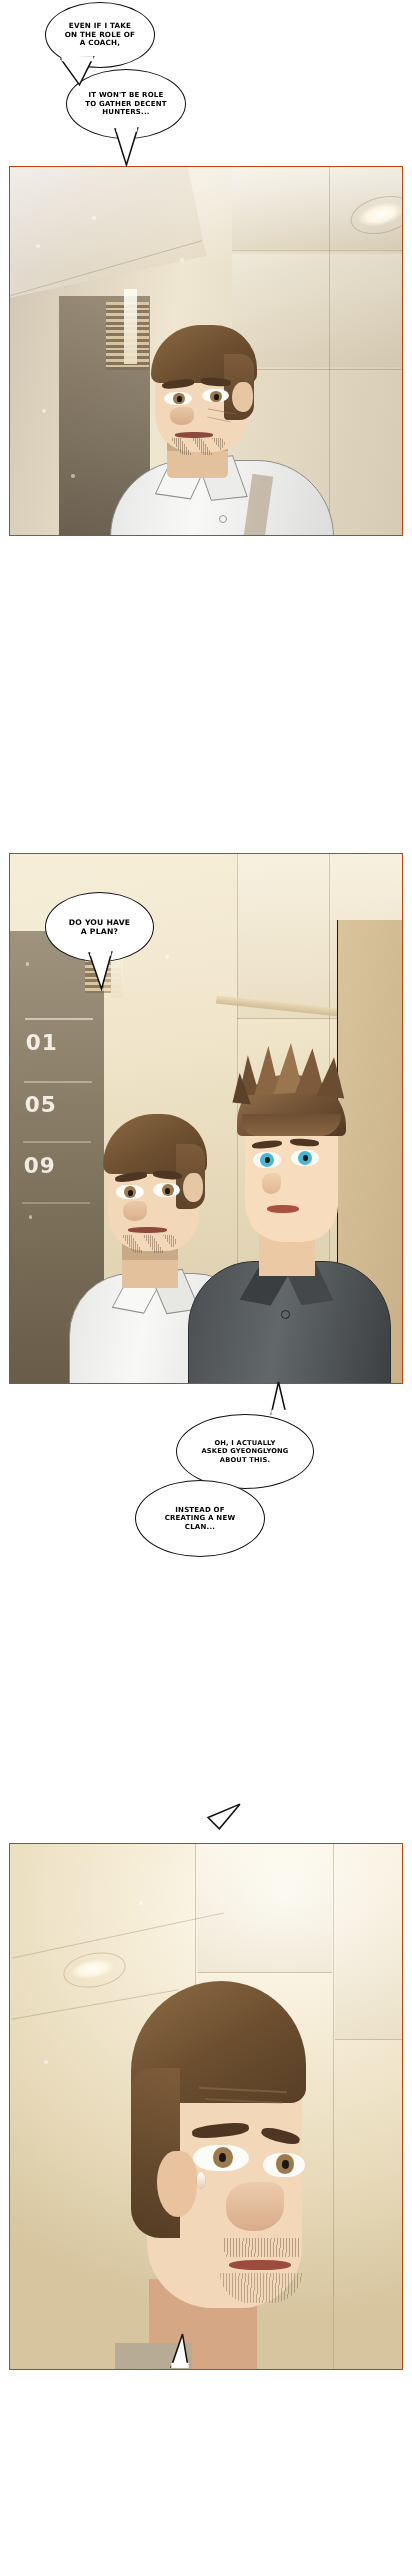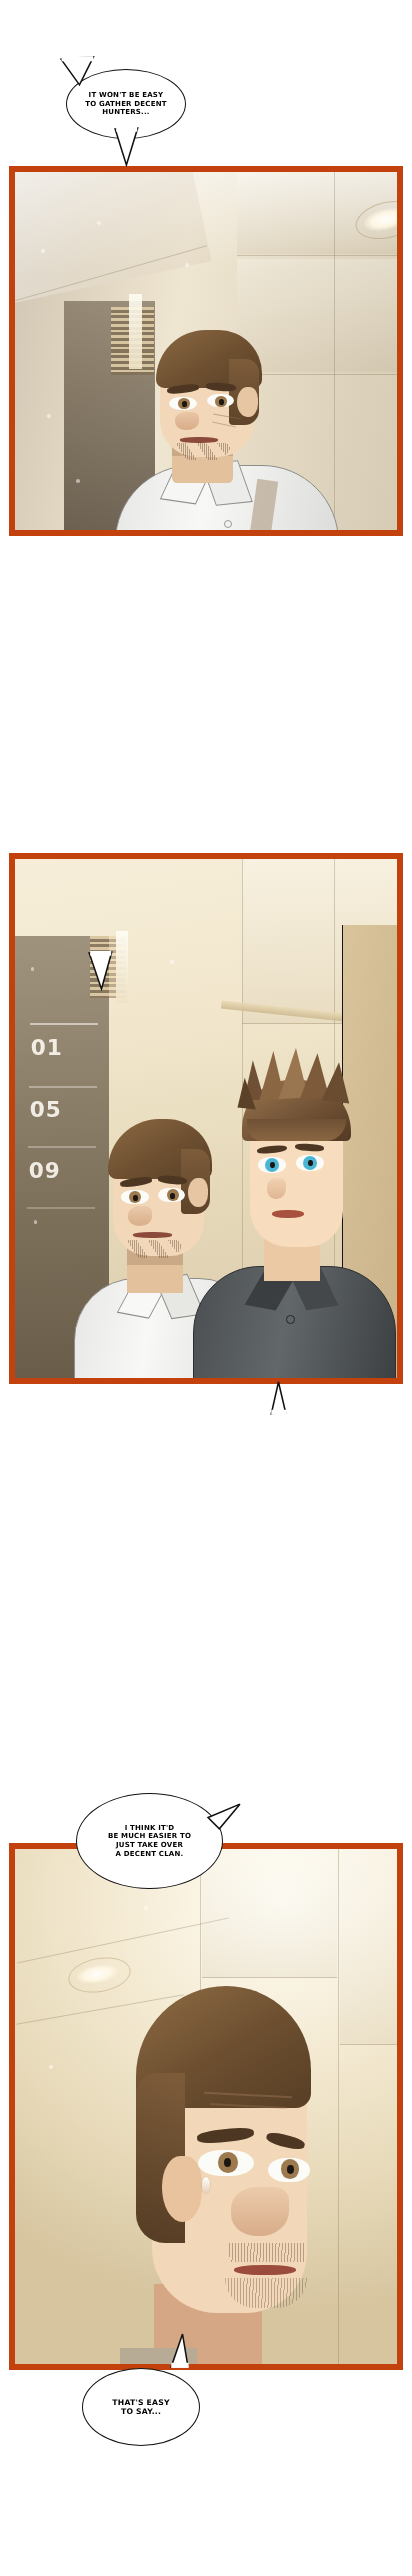--- a/index.html
+++ b/index.html
@@ -16,21 +16,21 @@
     height: 3254px;
     margin: 0 auto;
     background: #ffffff;
     overflow: hidden;
   }
 
   
   .panel {
     position: absolute;
     overflow: hidden;
-    border: 6px solid #c2410c;
+    border: 1px solid #c2410c;
     box-sizing: border-box;
     background: #0f766e;
   }
 
   
   .bubble {
     position: absolute;
     background: #ffffff;
     border: 1.5px solid #111111;
     border-radius: 50%;
@@ -133,27 +133,32 @@
   .iris-blue  { position:absolute; background:#49b7d4; border-radius:50%; }
   .pupil { position:absolute; background:#1d1713; border-radius:50%; }
   .mouth { position:absolute; background:#8c4a3c; border-radius:45%; }
   .shade { position:absolute; background:rgba(120,90,60,.22); }
 </style>
 </head>
 <body>
 
 <div id="page">
 
+  <div class="bubble" style="left:45px; top:2.1px; width:110px; height:66px;">
+    <div class="txt" style="font-size:7.2px;">EVEN IF I TAKE
+ON THE ROLE OF
+A COACH,</div>
+  </div>
   <svg class="tail" style="left:60px; top:56px; width:41px; height:31px;" viewBox="0 0 80 60" width="41" height="31">
     <polygon points="2,6 66,0 38,56" fill="#ffffff" stroke="#111111" stroke-width="3"></polygon>
     <rect x="3" y="0" width="62" height="10" fill="#ffffff"></rect>
   </svg>
 
   <div class="bubble" style="left:66px; top:69px; width:120px; height:70px;">
-    <div class="txt" style="font-size:7px;">IT WON'T BE EASY
+    <div class="txt" style="font-size:7px;">IT WON'T BE ROLE
 TO GATHER DECENT
 HUNTERS...</div>
   </div>
   <svg class="tail" style="left:114px; top:127px; width:31px; height:40px;" viewBox="0 0 60 78" width="31" height="40">
     <polygon points="2,4 46,2 24,74" fill="#ffffff" stroke="#111111" stroke-width="3"></polygon>
     <rect x="4" y="0" width="41" height="9" fill="#ffffff"></rect>
   </svg>
 
   <div class="panel" style="left:9.3px; top:166px; width:394px; height:370px;">
     <div class="bg-corridor"></div>
@@ -220,20 +225,24 @@
       <div class="mouth" style="left:78px; top:127px; width:38px; height:5.7px;"></div>
       <div style="position:absolute;left:73px;top:133px;width:56px;height:16.5px;
                   background:repeating-linear-gradient(92deg,rgba(90,70,52,.42) 0 0.5px,rgba(0,0,0,0) 0.5px 2.1px);
                   border-radius:0 0 20.6px 20.6px;"></div>
 
       <div style="position:absolute;left:111px;top:106px;width:28px;height:1px;background:rgba(150,110,80,.5);transform:rotate(10deg);"></div>
       <div style="position:absolute;left:110px;top:114px;width:24px;height:1px;background:rgba(150,110,80,.4);transform:rotate(12deg);"></div>
     </div>
   </div>
 
+  <div class="bubble" style="left:45px; top:892px; width:109px; height:70px;">
+    <div class="txt" style="font-size:7.7px;">DO YOU HAVE
+A PLAN?</div>
+  </div>
   <svg class="tail" style="left:87px; top:951px; width:31px; height:40px;" viewBox="0 0 60 78" width="31" height="40">
     <polygon points="4,4 48,2 28,74" fill="#ffffff" stroke="#111111" stroke-width="3"></polygon>
     <rect x="6" y="0" width="41" height="9" fill="#ffffff"></rect>
   </svg>
 
   <div class="panel" style="left:9.3px; top:853px; width:394px; height:531px;">
     <div class="bg-corridor2"></div>
 
     <div class="wallband" style="left:227px; top:0; width:167px; height:165px;"></div>
     <div class="wallline" style="left:227px; top:0; width:1px; height:531px;"></div>
@@ -331,28 +340,32 @@
       <div style="position:absolute;left:47px;top:170px;width:18.5px;height:20.6px;
                   background:linear-gradient(180deg,rgba(210,160,118,.18),rgba(190,130,90,.42));border-radius:46% 30% 50% 46%;"></div>
       <div class="mouth" style="left:52px; top:202px; width:32px; height:8.2px; background:#a8513f;"></div>
     </div>
   </div>
 
   <svg class="tail" style="left:262px; top:1381px; width:34px; height:36px;" viewBox="0 0 66 70" width="34" height="36">
     <polygon points="18,64 46,62 32,2" fill="#ffffff" stroke="#111111" stroke-width="3"></polygon>
     <rect x="18" y="56" width="30" height="10" fill="#ffffff"></rect>
   </svg>
-
-
-  <div class="bubble" style="left:76px; top:1793px; width:147px; height:96px;">
-    <div class="txt" style="font-size:7px;">I THINK IT'D
-BE MUCH EASIER TO
-JUST TAKE OVER
-A DECENT CLAN.</div>
-  </div>
+  <div class="bubble" style="left:176px; top:1414px; width:138px; height:75px;">
+    <div class="txt" style="font-size:6.7px;">OH, I ACTUALLY
+ASKED GYEONGLYONG
+ABOUT THIS.</div>
+  </div>
+
+  <div class="bubble" style="left:135px; top:1480px; width:130px; height:77px;">
+    <div class="txt" style="font-size:7px;">INSTEAD OF
+CREATING A NEW
+CLAN...</div>
+  </div>
+
   <svg class="tail" style="left:206px; top:1802px; width:37px; height:31px;" viewBox="0 0 72 60" width="37" height="31">
     <polygon points="4,30 66,4 26,52" fill="#ffffff" stroke="#111111" stroke-width="3"></polygon>
   </svg>
 
   <div class="panel" style="left:9.3px; top:1843px; width:394px; height:527px;">
     <div class="bg-bright"></div>
 
     <div class="wallline" style="left:0; top:91px; width:216px; transform:rotate(-12deg);"></div>
     <div class="wallline" style="left:0; top:160px; width:170px; transform:rotate(-10deg);"></div>
     <div class="wallline" style="left:185px; top:0; width:1px; height:527px;"></div>
@@ -411,20 +424,16 @@
 
       <div style="position:absolute;left:108px;top:129px;width:88px;height:1.5px;background:rgba(160,120,88,.45);transform:rotate(3deg);"></div>
       <div style="position:absolute;left:114px;top:140px;width:77px;height:1.5px;background:rgba(160,120,88,.35);transform:rotate(3deg);"></div>
     </div>
   </div>
 
   <svg class="tail" style="left:165px; top:2333px; width:34px; height:37px;" viewBox="0 0 66 72" width="34" height="37">
     <polygon points="12,66 44,62 34,2" fill="#ffffff" stroke="#111111" stroke-width="3"></polygon>
     <rect x="12" y="58" width="34" height="10" fill="#ffffff"></rect>
   </svg>
-  <div class="bubble" style="left:82px; top:2368px; width:118px; height:78px;">
-    <div class="txt" style="font-size:7.7px;">THAT'S EASY
-TO SAY...</div>
-  </div>
 
 
 </div>
 
 
 </body></html>

